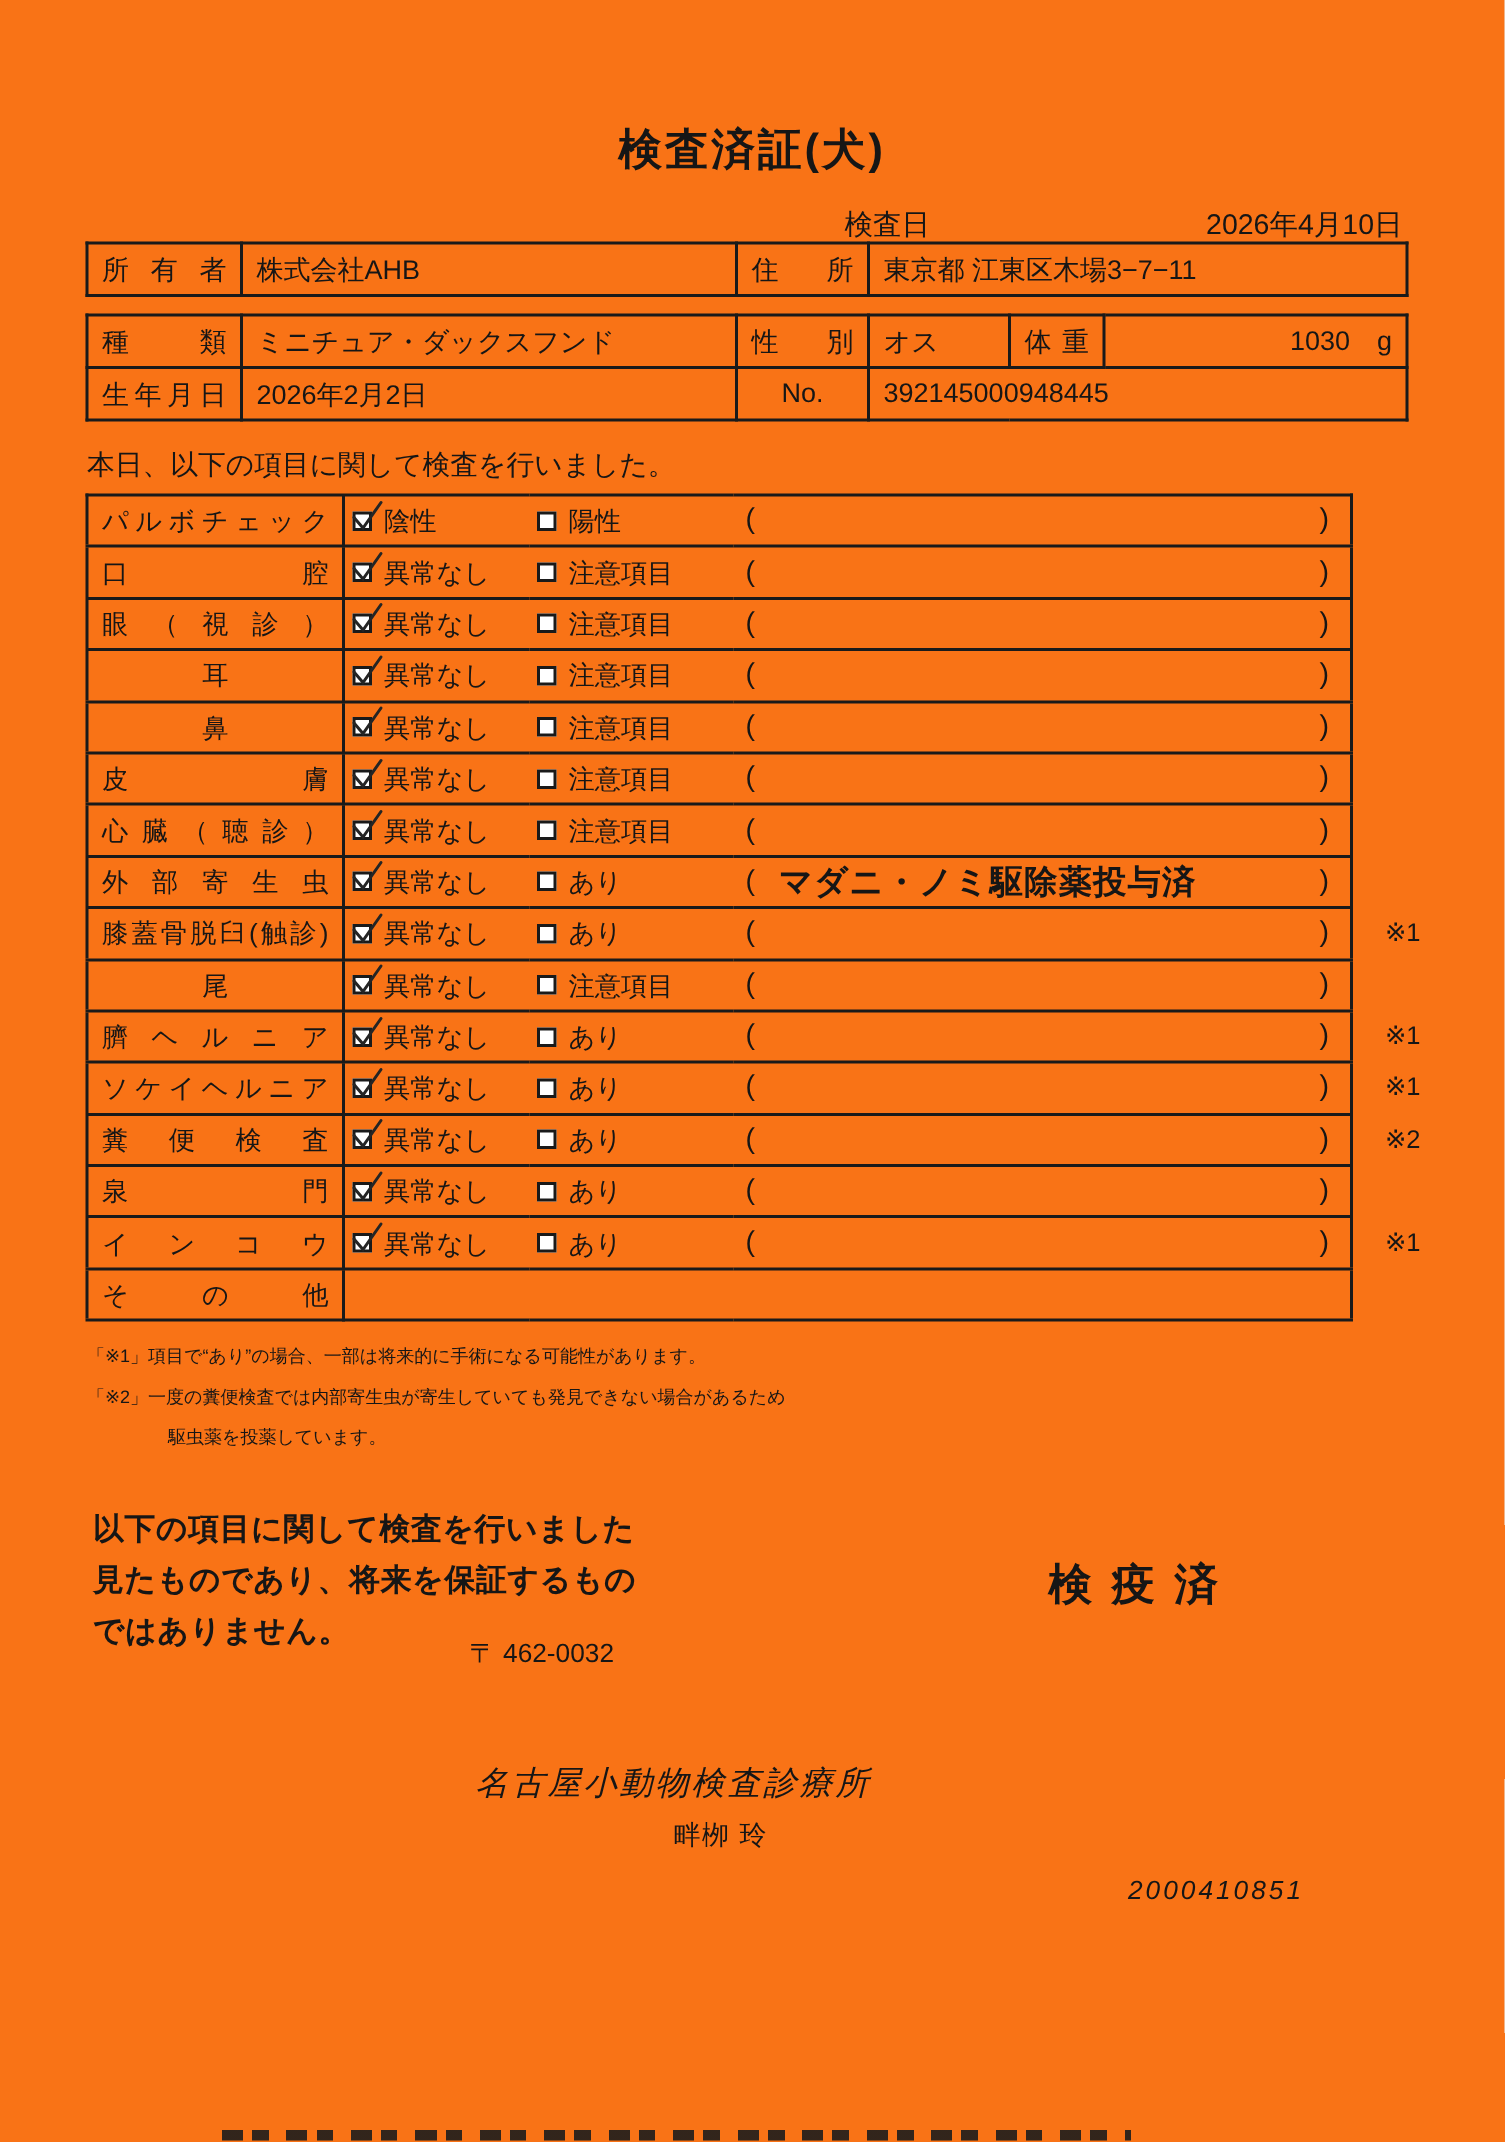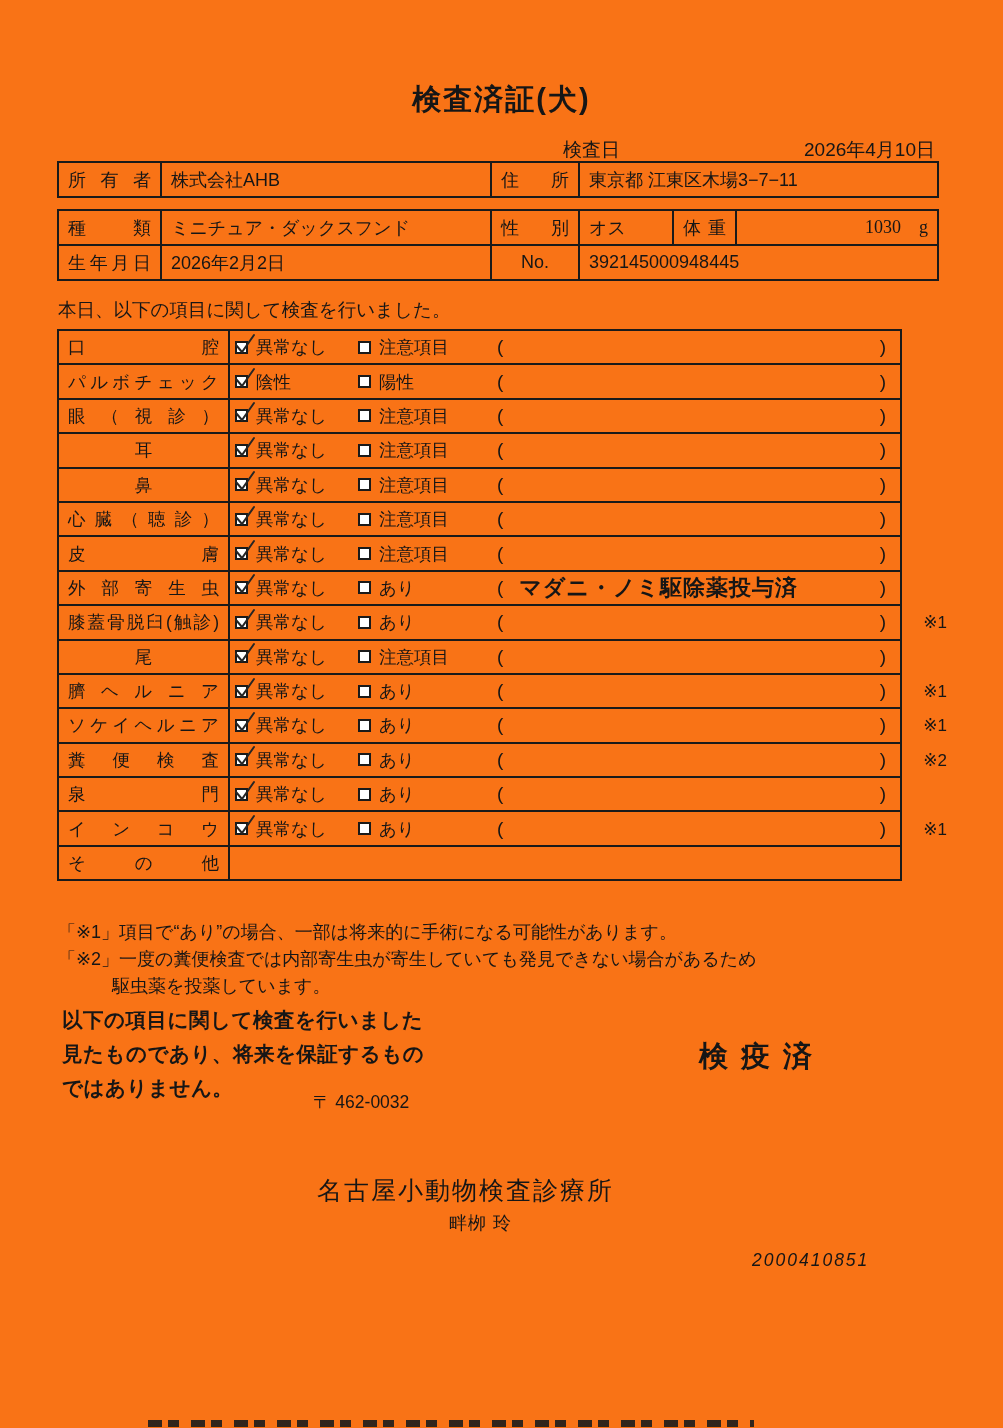--- a/index.html
+++ b/index.html
@@ -19,21 +19,21 @@
   }
   table.form { position:absolute; border-collapse:collapse; table-layout:fixed; }
   table.form td {
     border:2px solid #1a1a1a; height:35px; font-size:18px;
     padding:0 9px; overflow:hidden; white-space:nowrap;
   }
   td.lab { text-align:justify; text-align-last:justify; }
   td.lab.center { text-align:center; text-align-last:center; }
   .owner { top:161px; left:57px; width:880px; }
   .pet   { top:209px; left:57px; width:880px; }
-  td.weight { text-align:right; padding-right:18px;font-family:Liberation Serif, serif; }
+  td.weight { text-align:right; padding-right:18px; }
   td.weight .unit { margin-left:18px; }
   .intro { position:absolute; top:297px; left:58px; font-size:18.5px; }
 
   table.check {
     position:absolute; top:329px; left:57px; width:845px;
     border-collapse:collapse; table-layout:fixed; border:2px solid #1a1a1a;
   }
   table.check td { border-bottom:2px solid #1a1a1a; height:34.4px; font-size:17.5px; }
   td.c-label { border-right:2px solid #1a1a1a; padding:0 9px; }
   td.c-label .lbl { display:block; text-align:justify; text-align-last:justify; }
@@ -44,27 +44,27 @@
   .tick { display:none; position:absolute; left:-4px; top:-11px; width:24px; height:25px; }
   .cb.checked .tick { display:block; }
   .tick path { stroke:#252525; stroke-width:2; fill:none; stroke-linecap:round; }
   td.c-comment { position:relative; padding:0 14px 0 8px; }
   .comment-flex { display:flex; align-items:center; }
   .paren { font-size:19px; }
   .no-parens .paren { visibility:hidden; }
   .comment-text { flex:1; font-size:22px; font-weight:600; padding-left:16px; letter-spacing:1px; white-space:nowrap; overflow:hidden; }
   .mark { position:absolute; right:-47px; top:50%; transform:translateY(-50%); font-size:17px; white-space:nowrap; }
 
-  .notes { position:absolute; top:919px; left:58px; font-size:18px; line-height:27px; }
+  .notes { position:absolute; top:891px; left:58px; font-size:12px; line-height:27px; }
   .notes .indent { padding-left:54px; }
   .statement { position:absolute; top:1003px; left:62px; font-size:20.5px; font-weight:700; line-height:34px; letter-spacing:0.5px; }
   .stamp { position:absolute; top:1037px; left:699px; font-size:29px; font-weight:600; letter-spacing:13px; white-space:nowrap; }
   .postal-line { position:absolute; top:1090px; left:313px; font-size:17.5px; display:flex; gap:34px; white-space:nowrap; }
   .tel-line { position:absolute; top:1129px; left:325px; font-size:17.5px; letter-spacing:0.5px; white-space:nowrap; }
-  .clinic { position:absolute; top:1174px; left:317px; font-size:25px; letter-spacing:2px; white-space:nowrap; }
+  .clinic { position:absolute; top:1174px; left:317px; font-size:22px; letter-spacing:2px; white-space:nowrap;font-style:italic; }
   .signer { position:absolute; top:1211px; left:449px; font-size:18px; letter-spacing:1px; }
   .serial { position:absolute; top:1250px; left:752px; font-size:17.5px; letter-spacing:2px;font-style:italic; }
   .cutoff {
     position:absolute; top:1420px; left:148px; width:606px; height:7px; opacity:.9;
     background:repeating-linear-gradient(90deg,#1c1c1c 0 14px,transparent 14px 20px,#1c1c1c 20px 31px,transparent 31px 43px);
   }
 </style>
 </head>
 <body>
 
@@ -126,65 +126,65 @@
   <table class="check">
     <colgroup>
         <col style="width:171px">
         <col style="width:124px">
         <col style="width:136px">
         <col style="width:412px">
       </colgroup>
     <tbody>
         <tr>
       <td class="c-label">
+            <span class="lbl">パルボチェック</span>
+          </td>
+      <td class="c-opt">
+        <span class="opt">
+          <span class="cb checked">
+                <svg class="tick" viewBox="0 0 24 25">
+                  <path d="M3 13 L9 20 L21 3"></path>
+                </svg>
+              </span>
+          <span class="opt-lbl">陰性</span>
+        </span>
+      </td>
+      <td class="c-opt">
+        <span class="opt">
+          <span class="cb"></span>
+          <span class="opt-lbl">陽性</span>
+        </span>
+      </td>
+      <td class="c-comment">
+        <div class="comment-flex">
+          <span class="paren">(</span>
+          <span class="comment-text"></span>
+          <span class="paren">)</span>
+        </div>
+        <span class="mark"></span>
+      </td>
+    </tr>
+        <tr>
+      <td class="c-label">
             <span class="lbl">口腔</span>
           </td>
       <td class="c-opt">
         <span class="opt">
           <span class="cb checked">
                 <svg class="tick" viewBox="0 0 24 25">
                   <path d="M3 13 L9 20 L21 3"></path>
                 </svg>
               </span>
           <span class="opt-lbl">異常なし</span>
         </span>
       </td>
       <td class="c-opt">
         <span class="opt">
           <span class="cb"></span>
           <span class="opt-lbl">注意項目</span>
-        </span>
-      </td>
-      <td class="c-comment">
-        <div class="comment-flex">
-          <span class="paren">(</span>
-          <span class="comment-text"></span>
-          <span class="paren">)</span>
-        </div>
-        <span class="mark"></span>
-      </td>
-    </tr>
-        <tr>
-      <td class="c-label">
-            <span class="lbl">パルボチェック</span>
-          </td>
-      <td class="c-opt">
-        <span class="opt">
-          <span class="cb checked">
-                <svg class="tick" viewBox="0 0 24 25">
-                  <path d="M3 13 L9 20 L21 3"></path>
-                </svg>
-              </span>
-          <span class="opt-lbl">陰性</span>
-        </span>
-      </td>
-      <td class="c-opt">
-        <span class="opt">
-          <span class="cb"></span>
-          <span class="opt-lbl">陽性</span>
         </span>
       </td>
       <td class="c-comment">
         <div class="comment-flex">
           <span class="paren">(</span>
           <span class="comment-text"></span>
           <span class="paren">)</span>
         </div>
         <span class="mark"></span>
       </td>
@@ -271,50 +271,50 @@
         <div class="comment-flex">
           <span class="paren">(</span>
           <span class="comment-text"></span>
           <span class="paren">)</span>
         </div>
         <span class="mark"></span>
       </td>
     </tr>
         <tr>
       <td class="c-label">
+            <span class="lbl">皮膚</span>
+          </td>
+      <td class="c-opt">
+        <span class="opt">
+          <span class="cb checked">
+                <svg class="tick" viewBox="0 0 24 25">
+                  <path d="M3 13 L9 20 L21 3"></path>
+                </svg>
+              </span>
+          <span class="opt-lbl">異常なし</span>
+        </span>
+      </td>
+      <td class="c-opt">
+        <span class="opt">
+          <span class="cb"></span>
+          <span class="opt-lbl">注意項目</span>
+        </span>
+      </td>
+      <td class="c-comment">
+        <div class="comment-flex">
+          <span class="paren">(</span>
+          <span class="comment-text"></span>
+          <span class="paren">)</span>
+        </div>
+        <span class="mark"></span>
+      </td>
+    </tr>
+        <tr>
+      <td class="c-label">
             <span class="lbl">心臓（聴診）</span>
-          </td>
-      <td class="c-opt">
-        <span class="opt">
-          <span class="cb checked">
-                <svg class="tick" viewBox="0 0 24 25">
-                  <path d="M3 13 L9 20 L21 3"></path>
-                </svg>
-              </span>
-          <span class="opt-lbl">異常なし</span>
-        </span>
-      </td>
-      <td class="c-opt">
-        <span class="opt">
-          <span class="cb"></span>
-          <span class="opt-lbl">注意項目</span>
-        </span>
-      </td>
-      <td class="c-comment">
-        <div class="comment-flex">
-          <span class="paren">(</span>
-          <span class="comment-text"></span>
-          <span class="paren">)</span>
-        </div>
-        <span class="mark"></span>
-      </td>
-    </tr>
-        <tr>
-      <td class="c-label">
-            <span class="lbl">皮膚</span>
           </td>
       <td class="c-opt">
         <span class="opt">
           <span class="cb checked">
                 <svg class="tick" viewBox="0 0 24 25">
                   <path d="M3 13 L9 20 L21 3"></path>
                 </svg>
               </span>
           <span class="opt-lbl">異常なし</span>
         </span>

